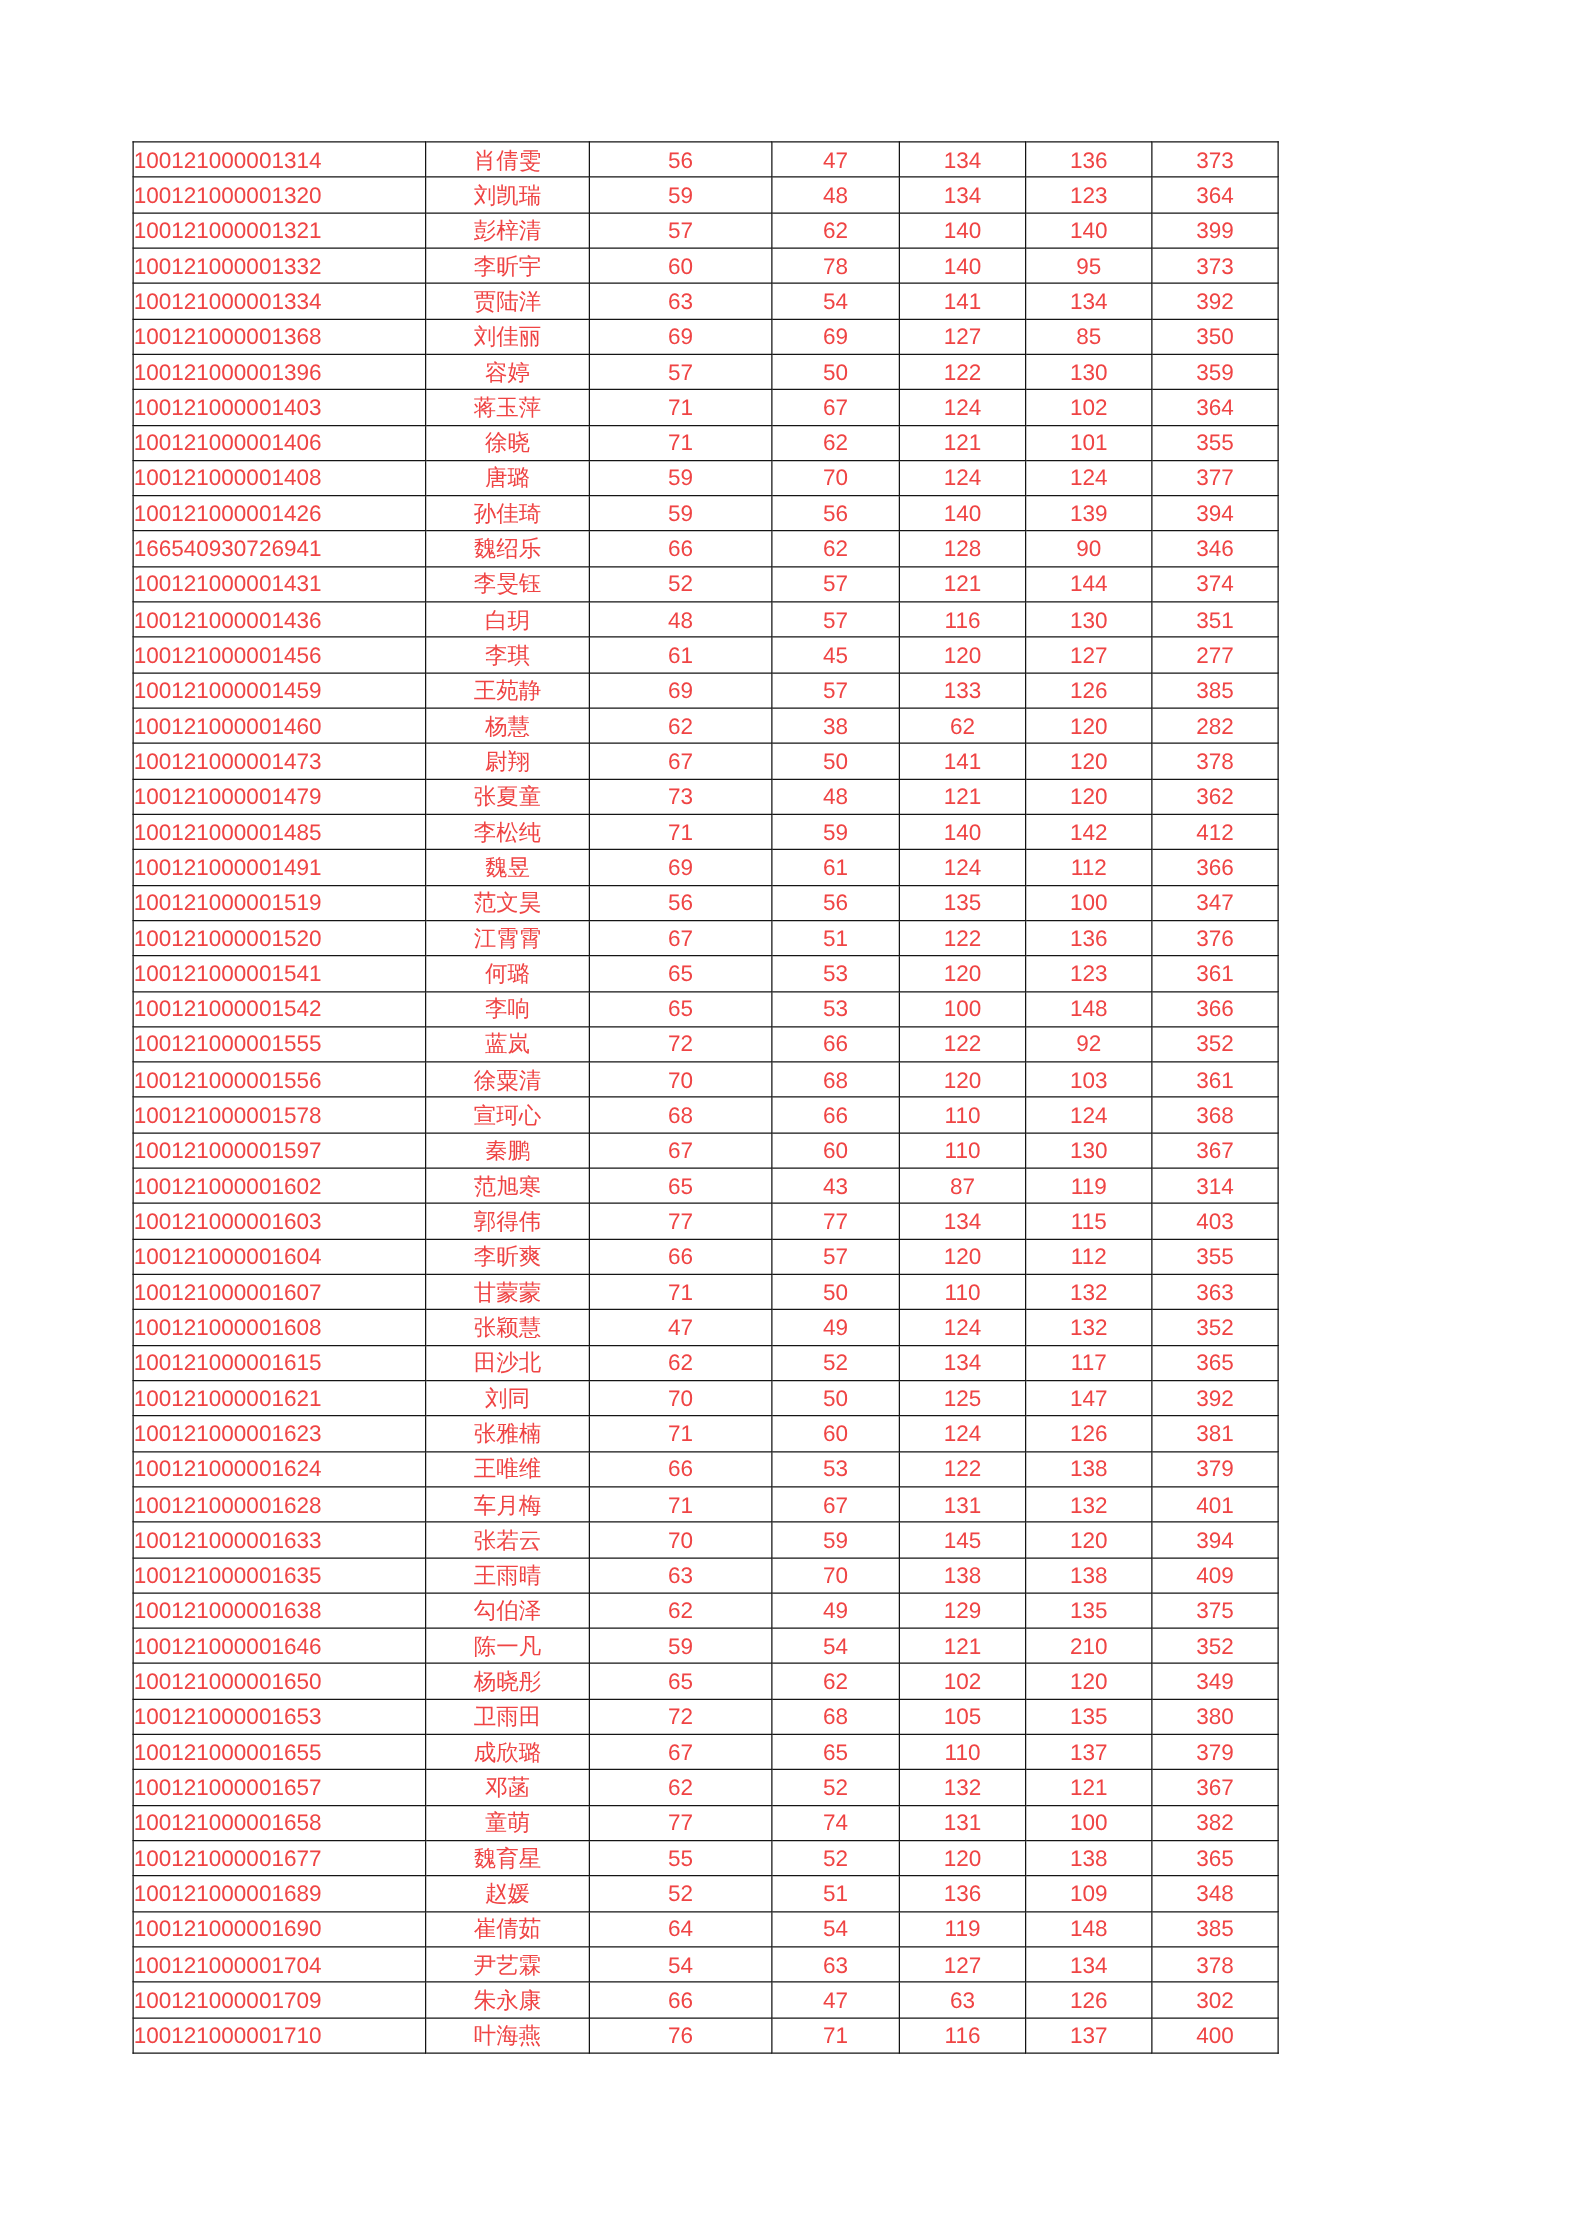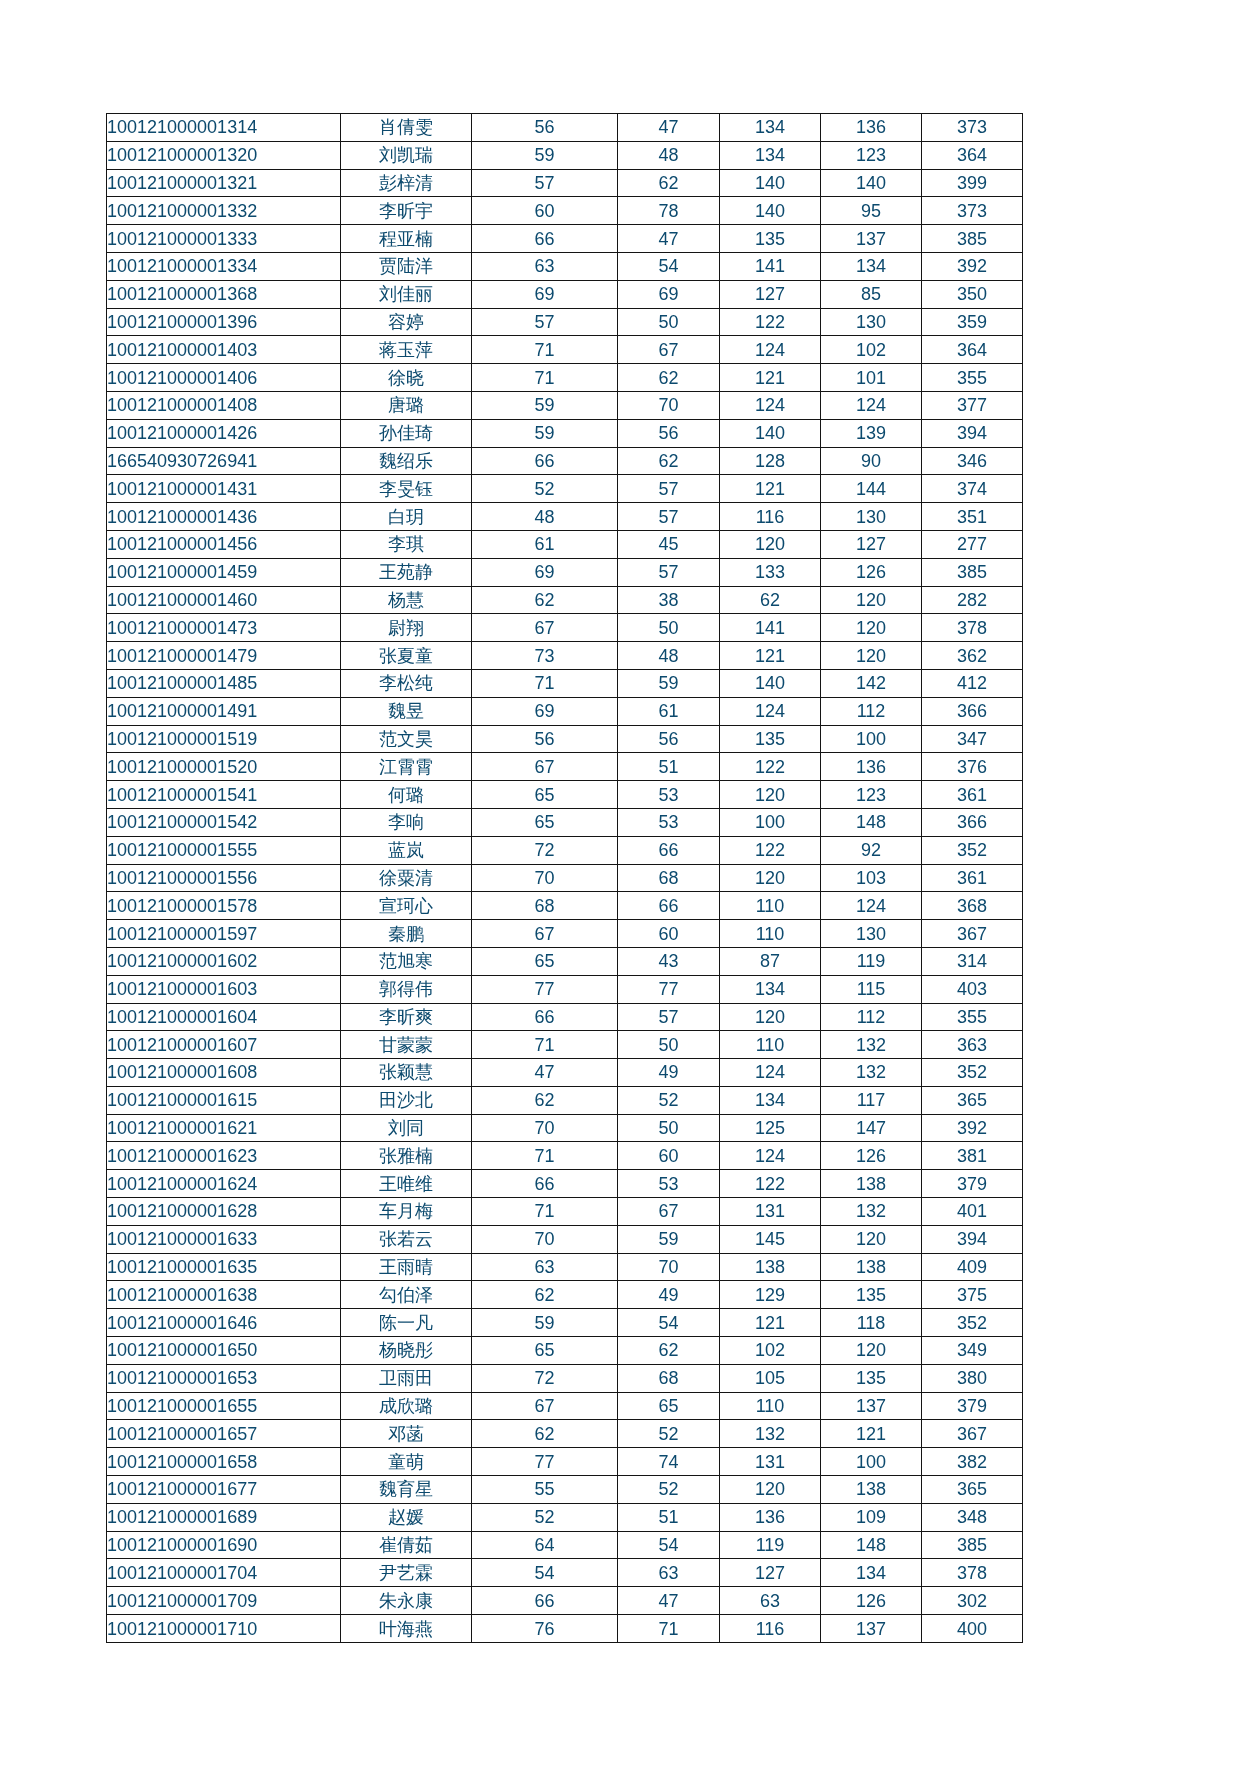--- a/index.html
+++ b/index.html
@@ -2,21 +2,21 @@
 <html><head>
 <meta charset="utf-8">
 <style>
   html, body { margin: 0; padding: 0; background: #ffffff; }
   .page {
     position: relative;
     width: 1256px;
     height: 1777px;
     background: #ffffff;
     font-family: "Liberation Sans", sans-serif;
-    color: #0c4a6e;
+    color: #ef4444;
     overflow: hidden;
   }
   table.score-table {
     position: absolute;
     left: 106px;
     top: 113px;
     width: 916px;
     height: 1530px;
     border-collapse: collapse;
     table-layout: fixed;
@@ -90,29 +90,20 @@
         <tr>
           <td class="cell-id">100121000001332</td>
           <td class="cell-name">李昕宇</td>
           <td class="cell-num">60</td>
           <td class="cell-num">78</td>
           <td class="cell-num">140</td>
           <td class="cell-num">95</td>
           <td class="cell-num">373</td>
         </tr>
         <tr>
-          <td class="cell-id">100121000001333</td>
-          <td class="cell-name">程亚楠</td>
-          <td class="cell-num">66</td>
-          <td class="cell-num">47</td>
-          <td class="cell-num">135</td>
-          <td class="cell-num">137</td>
-          <td class="cell-num">385</td>
-        </tr>
-        <tr>
           <td class="cell-id">100121000001334</td>
           <td class="cell-name">贾陆洋</td>
           <td class="cell-num">63</td>
           <td class="cell-num">54</td>
           <td class="cell-num">141</td>
           <td class="cell-num">134</td>
           <td class="cell-num">392</td>
         </tr>
         <tr>
           <td class="cell-id">100121000001368</td>
@@ -446,21 +437,21 @@
           <td class="cell-num">129</td>
           <td class="cell-num">135</td>
           <td class="cell-num">375</td>
         </tr>
         <tr>
           <td class="cell-id">100121000001646</td>
           <td class="cell-name">陈一凡</td>
           <td class="cell-num">59</td>
           <td class="cell-num">54</td>
           <td class="cell-num">121</td>
-          <td class="cell-num">118</td>
+          <td class="cell-num">210</td>
           <td class="cell-num">352</td>
         </tr>
         <tr>
           <td class="cell-id">100121000001650</td>
           <td class="cell-name">杨晓彤</td>
           <td class="cell-num">65</td>
           <td class="cell-num">62</td>
           <td class="cell-num">102</td>
           <td class="cell-num">120</td>
           <td class="cell-num">349</td>

